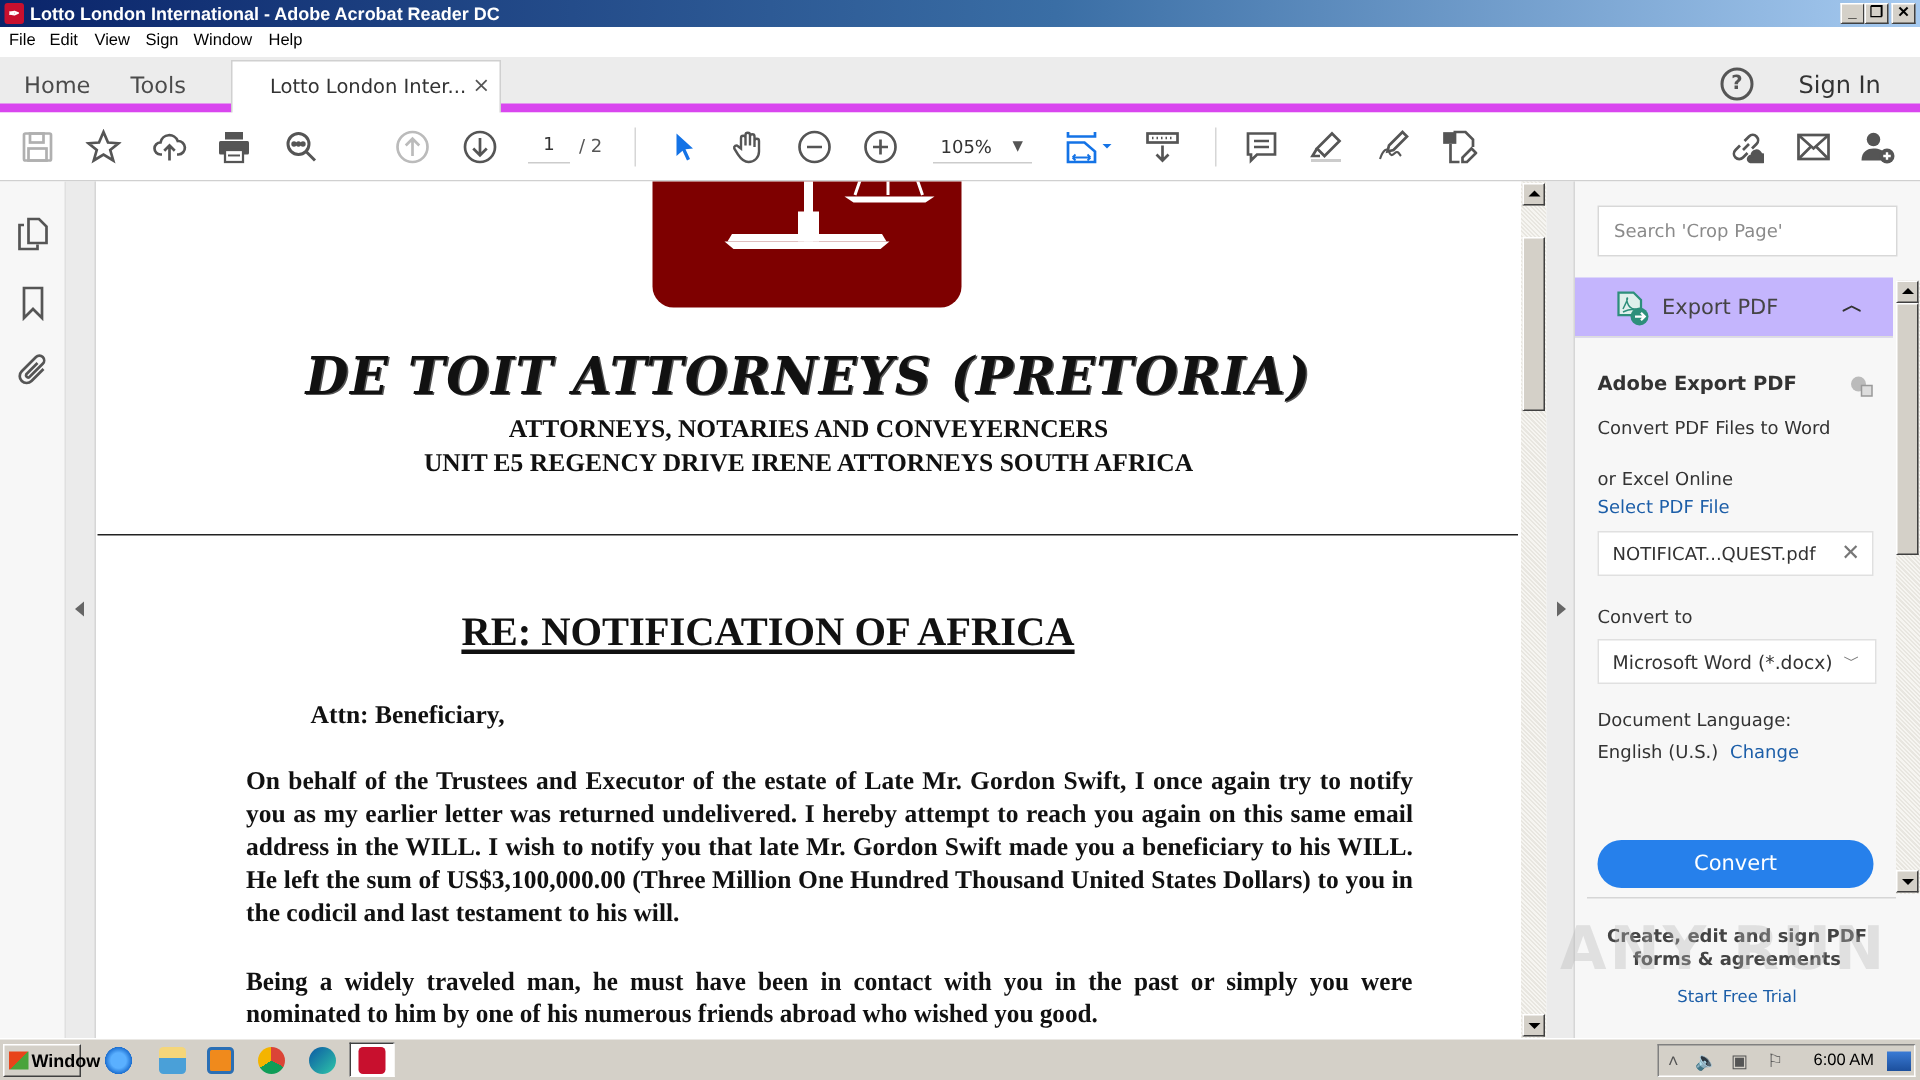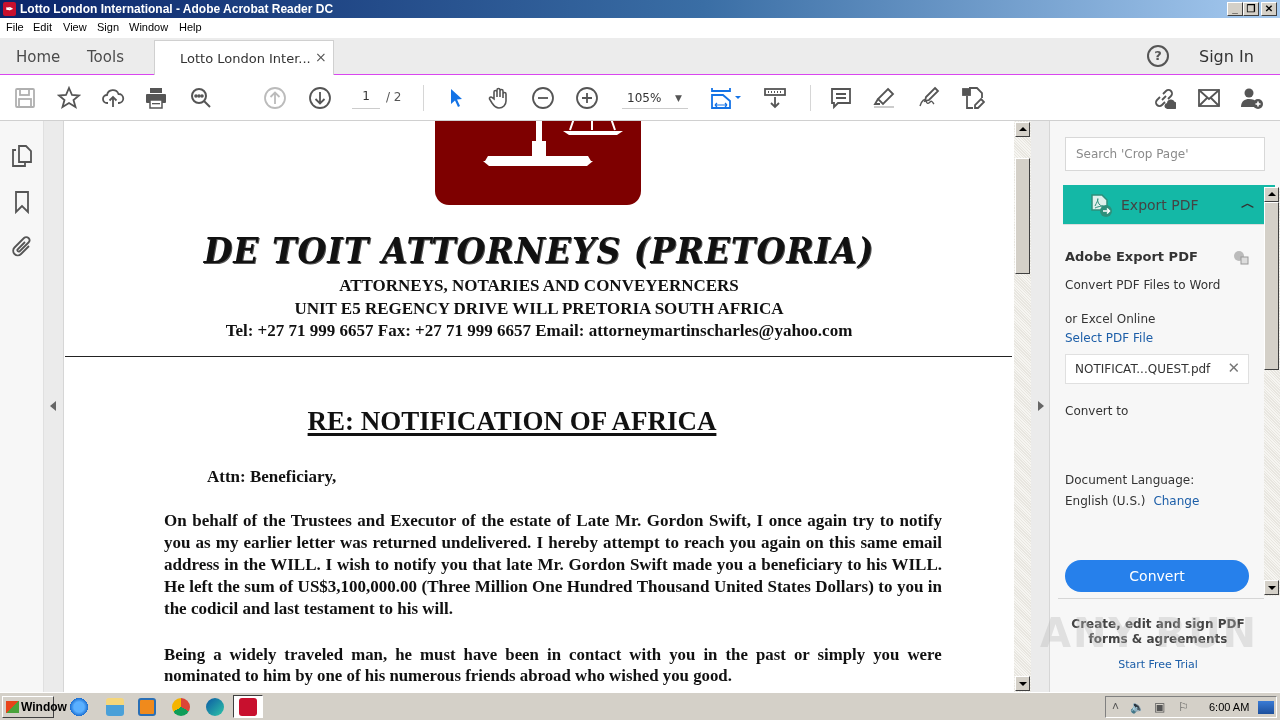--- a/index.html
+++ b/index.html
@@ -12,21 +12,21 @@
     font: bold 12px "Liberation Sans", sans-serif; line-height: 18px; }
   #titlebar .appicon { position: absolute; left: 3px; top: 2px; width: 13px; height: 14px; background: #c8102e; border-radius: 2px; color:#fff; font-size:9px; line-height:14px; text-align:center; }
   #titlebar .title { position: absolute; left: 20px; top: 0; }
   .winbtn { position: absolute; top: 2px; width: 16px; height: 14px; background: #d4d0c8; border: 1px solid; border-color: #fff #404040 #404040 #fff; color: #000; font: bold 10px "Liberation Sans", sans-serif; line-height: 12px; text-align: center; }
 
   
   #menubar { position: absolute; left: 0; top: 18px; width: 1280px; height: 20px; background: #fff; font: 11px "Liberation Sans", sans-serif; }
   #menubar span { position: absolute; top: 3px; color: #000; }
 
   
-  #tabbar { position: absolute; left: 0; top: 38px; width: 1280px; height: 37px; background: #ececec; border-bottom: 1px solid #d946ef; font: 15px "DejaVu Sans", sans-serif; color: #4b4b4b; }
+  #tabbar { position: absolute; left: 0; top: 38px; width: 1280px; height: 37px; background: #ececec; border-bottom: 6px solid #d946ef; font: 15px "DejaVu Sans", sans-serif; color: #4b4b4b; }
   #tabbar .navtab { position: absolute; top: 10px; }
   #tabbar .doctab { position: absolute; left: 154px; top: 2px; width: 180px; height: 36px; background: #fff; border: 1px solid #d0d0d0; border-bottom: none; font-size: 13px; color: #333; padding-left: 16px; }
   #tabbar .doctab .lbl { position: absolute; left: 25px; top: 10px; }
   #tabbar .doctab .x { position: absolute; left: 160px; top: 8px; font-size: 14px; color: #555; }
   #tabbar .help { position: absolute; left: 1147px; top: 7px; width: 22px; height: 22px; border: 2px solid #555; border-radius: 50%; text-align: center; font: bold 13px "DejaVu Sans", sans-serif; line-height: 18px; color: #555; }
   #tabbar .signin { position: absolute; left: 1199px; top: 9px; font-size: 16px; color: #333; }
 
   
   #toolbar { position: absolute; left: 0; top: 75px; width: 1280px; height: 46px; background: #fff; border-bottom: 1px solid #d0d0d0; }
   .tb { position: absolute; top: 10px; width: 26px; height: 26px; display: flex; align-items: center; justify-content: center; }
@@ -60,21 +60,21 @@
   .sbtn .tri-up { position: absolute; left: 3px; top: 4px; border-left: 4px solid transparent; border-right: 4px solid transparent; border-bottom: 4px solid #000; }
   .sbtn .tri-dn { position: absolute; left: 3px; top: 5px; border-left: 4px solid transparent; border-right: 4px solid transparent; border-top: 4px solid #000; }
   .thumb { position: absolute; background: #d4d0c8; border: 1px solid; border-color: #fff #404040 #404040 #fff; }
 
   #rightcollapse { position: absolute; left: 1031px; top: 121px; width: 19px; height: 571px; background: #ebebeb; border-right: 1px solid #d6d6d6; }
   #rightcollapse .arrow { position: absolute; left: 7px; top: 280px; width: 0; height: 0; border-top: 5px solid transparent; border-bottom: 5px solid transparent; border-left: 6px solid #666; }
 
   
   #rightpane { position: absolute; left: 1050px; top: 121px; width: 230px; height: 571px; background: #f7f7f7; font-family: "DejaVu Sans", sans-serif; }
   .searchbox { position: absolute; left: 15px; top: 16px; width: 200px; height: 34px; background: #fff; border: 1px solid #d8d8d8; font-size: 12px; color: #8a8a8a; padding: 9px 10px; }
-  .exporthdr { position: absolute; left: 13px; top: 64px; width: 212px; height: 40px; border-bottom: 1px solid #ddd; background: #14b8a6; }
+  .exporthdr { position: absolute; left: 0; top: 64px; width: 212px; height: 40px; border-bottom: 1px solid #ddd; background: #c4b5fd; }
   .exporthdr .lbl { position: absolute; left: 58px; top: 12px; font-size: 14px; color: #444; }
   .exporthdr .chev { position: absolute; left: 178px; top: 10px; font-size: 14px; color: #333; font-weight: bold; }
   .rp-title { position: absolute; left: 15px; top: 128px; font: bold 13px "DejaVu Sans", sans-serif; color: #333; }
   .rp-text { position: absolute; left: 15px; font-size: 12px; color: #333; line-height: 17px; }
   .rp-link { color: #1c5ea8; }
   .filebox { position: absolute; left: 15px; top: 233px; width: 184px; height: 30px; background: #fff; border: 1px solid #e0e0e0; font-size: 12px; color: #333; padding: 7px 9px; }
   .filebox .x { position: absolute; right: 8px; top: 4px; font-size: 15px; color: #777; }
   .selectbox { position: absolute; left: 15px; top: 305px; width: 186px; height: 30px; background: #fff; border: 1px solid #e0e0e0; font-size: 12.5px; color: #333; padding: 7px 9px; }
   .selectbox .chev { position: absolute; right: 10px; top: 6px; font-size: 11px; color: #777; }
   .convertbtn { position: absolute; left: 15px; top: 439px; width: 184px; height: 32px; background: #2680eb; border-radius: 16px; color: #fff; font-size: 14px; text-align: center; line-height: 32px; }
@@ -294,22 +294,21 @@
       <path d="M48 60h110l-6 5H54z" fill="#fff"></path>
       <path d="M50 60l3-5h100l3 5" fill="#fff"></path>
       <path d="M30 14h50l-5 4H35z" fill="#fff"></path>
       <path d="M40 0l-8 14M70 0l8 14" stroke="#fff" stroke-width="2"></path>
       <path d="M145 0l-10 29M170 0l10 29M157 0v29" stroke="#fff" stroke-width="2"></path>
       <path d="M128 30h60l-6 4h-48z" fill="#fff"></path>
     </svg>
   </div>
   <div class="firmname">DE TOIT ATTORNEYS (PRETORIA)</div>
   <div class="hdrline" style="top:155px">ATTORNEYS, NOTARIES AND CONVEYERNCERS</div>
-  <div class="hdrline" style="top:178px">UNIT E5 REGENCY DRIVE WILL PRETORIA SOUTH AFRICA</div>
-  <div class="hdrline" style="top:200px">Tel: +27 71 999 6657 Fax: +27 71 999 6657 Email: attorneymartinscharles@yahoo.com</div>
+  <div class="hdrline" style="top:178px">UNIT E5 REGENCY DRIVE IRENE ATTORNEYS SOUTH AFRICA</div>
   <div class="rule"></div>
   <div class="subject"><span>RE: NOTIFICATION OF AFRICA</span></div>
   <div class="attn">Attn: Beneficiary,</div>
   <div class="para" style="top:389px">On behalf of the Trustees and Executor of the estate of Late Mr. Gordon Swift, I once again try to notify you as my earlier letter was returned undelivered. I hereby attempt to reach you again on this same email address in the WILL. I wish to notify you that late Mr. Gordon Swift made you a beneficiary to his WILL. He left the sum of US$3,100,000.00 (Three Million One Hundred Thousand United States Dollars) to you in the codicil and last testament to his will.</div>
   <div class="para2" style="top:523px;width:810px">Being a widely traveled man, he must have been in contact with you in the past or simply you were nominated to him by one of his numerous friends abroad who wished you good.</div>
 </div>
 
 <div class="vscroll" style="left:1014px;top:121px;width:17px;height:571px">
   <div class="sbtn" style="left:1px;top:1px">
       <div class="tri-up"></div>
@@ -342,20 +341,24 @@
       <rect x="8" y="8" width="7" height="7" fill="#ddd" stroke="#999"></rect>
   </svg>
   <div class="rp-text" style="top:156px">Convert PDF Files to Word</div>
   <div class="rp-text" style="top:190px">or Excel Online</div>
   <div class="rp-text rp-link" style="top:209px">Select PDF File</div>
   <div class="filebox">
     <span>NOTIFICAT...QUEST.pdf</span>
     <span class="x">✕</span>
   </div>
   <div class="rp-text" style="top:282px">Convert to</div>
+  <div class="selectbox">
+    <span>Microsoft Word (*.docx)</span>
+    <span class="chev">﹀</span>
+  </div>
   <div class="rp-text" style="top:351px">Document Language:</div>
   <div class="rp-text" style="top:372px">
     <span>English (U.S.)</span>
     <span class="rp-link" style="margin-left:4px">Change</span>
   </div>
   <div class="convertbtn">Convert</div>
   <div class="rp-divider"></div>
   <div class="promo">
     <div>Create, edit and sign PDF</div>
     <div>forms &amp; agreements</div>

